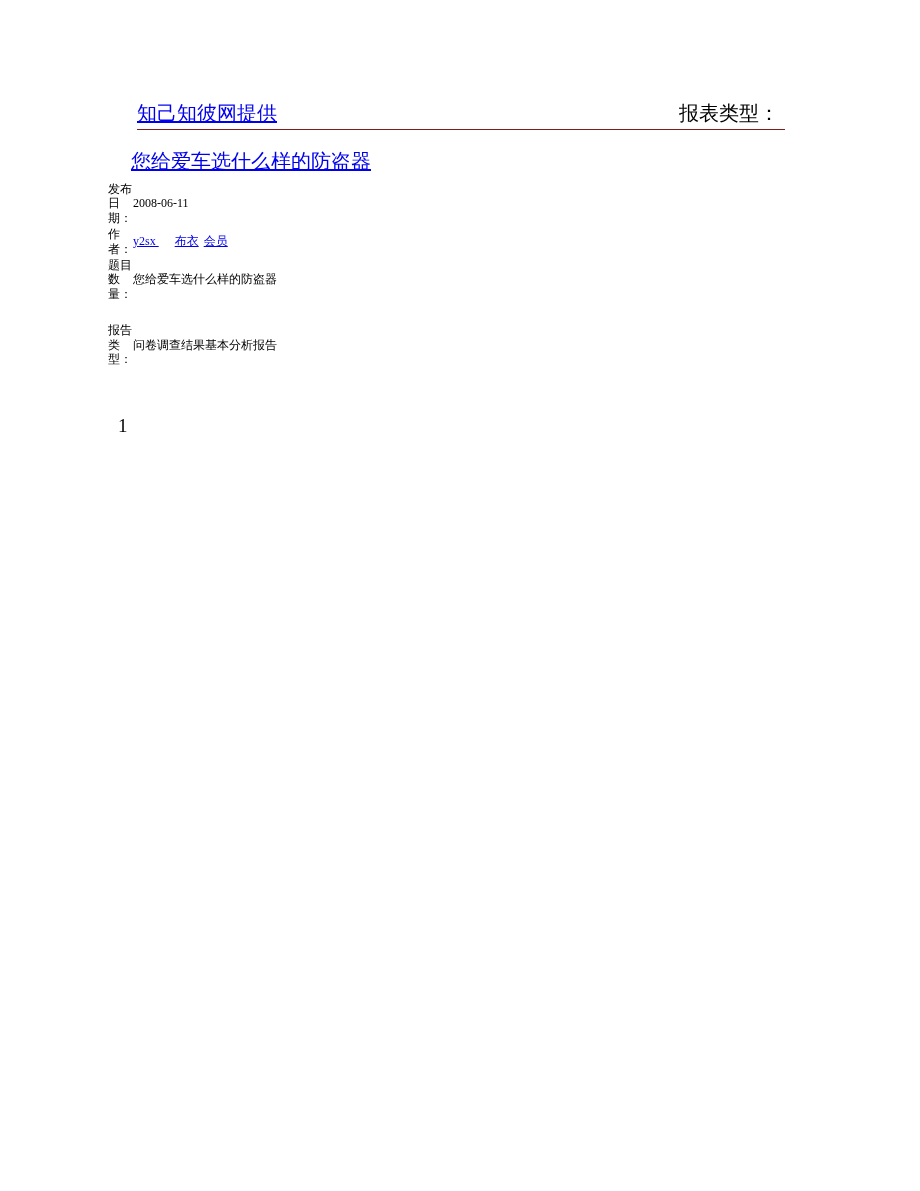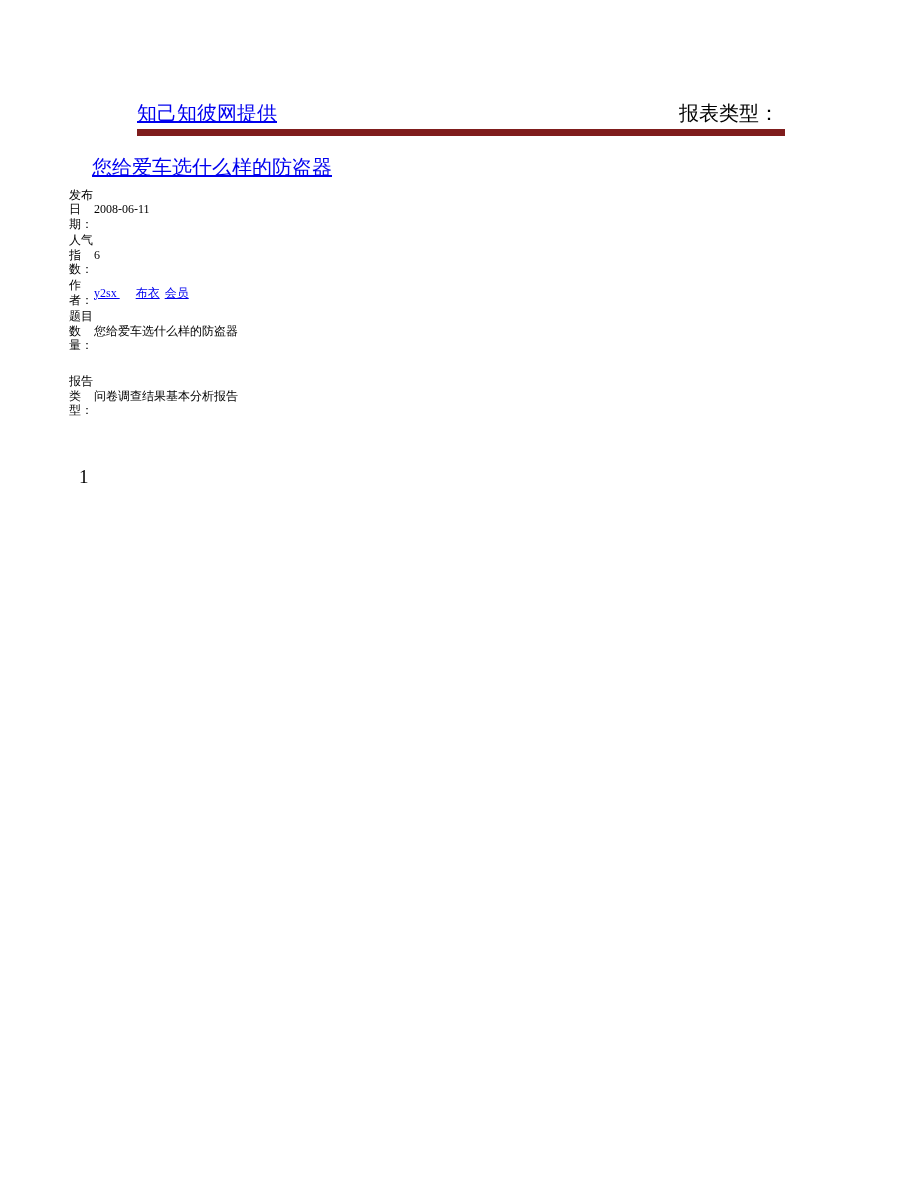--- a/index.html
+++ b/index.html
@@ -7,21 +7,21 @@
       margin: 0;
       padding: 0;
       font-family: SimSun, "宋体", serif;
       font-size: 19px;
       width: 920px;
       color: #000;
       background: #fff;
     }
     .top-bar {
       margin: 100px 135px 0 137px;
-      border-bottom: 7px solid #7f1d1d;
+      border-bottom: 1px solid #7f1d1d;
       padding-bottom: 2px;
     }
     .top-bar-inner {
       display: flex;
       align-items: baseline;
     }
     a {
       color: #0000ee;
       text-decoration: underline;
     }
@@ -30,21 +30,21 @@
       margin-right: auto;
     }
     .report-type-label {
       font-size: 20px;
       color: #000;
       margin-right: 6px;
       text-align: center;
     }
     .report-links { font-size: 20px; }
     .report-links a { margin-right: 4px; }
-    .content-wrap { margin-left: 69px; }
+    .content-wrap { margin-left: 108px; }
     .title-block {
       width: 250px;
       text-align: center;
       margin-top: 18px;
       margin-left: 18px;
     }
     .title-link { font-size: 20px; }
     .meta-table {
       margin-top: 6px;
       border-collapse: collapse;
@@ -86,24 +86,20 @@
     <a href="#" class="title-link">您给爱车选什么样的防盗器</a>
   </div>
 
   <table class="meta-table">
     <tbody>
         <tr>
       <td class="label-cell">发布日期：</td>
       <td class="value-cell">2008-06-11</td>
     </tr>
     <tr>
-      <td class="label-cell">人气指数：</td>
-      <td class="value-cell">6</td>
-    </tr>
-    <tr>
       <td class="label-cell">作者：</td>
       <td class="value-cell author-val">
         <a href="#">y2sx </a><span class="gap"></span><a href="#">布衣</a>
         <a href="#">会员</a>
       </td>
     </tr>
     <tr>
       <td class="label-cell">题目数量：</td>
       <td class="value-cell">您给爱车选什么样的防盗器</td>
     </tr>

